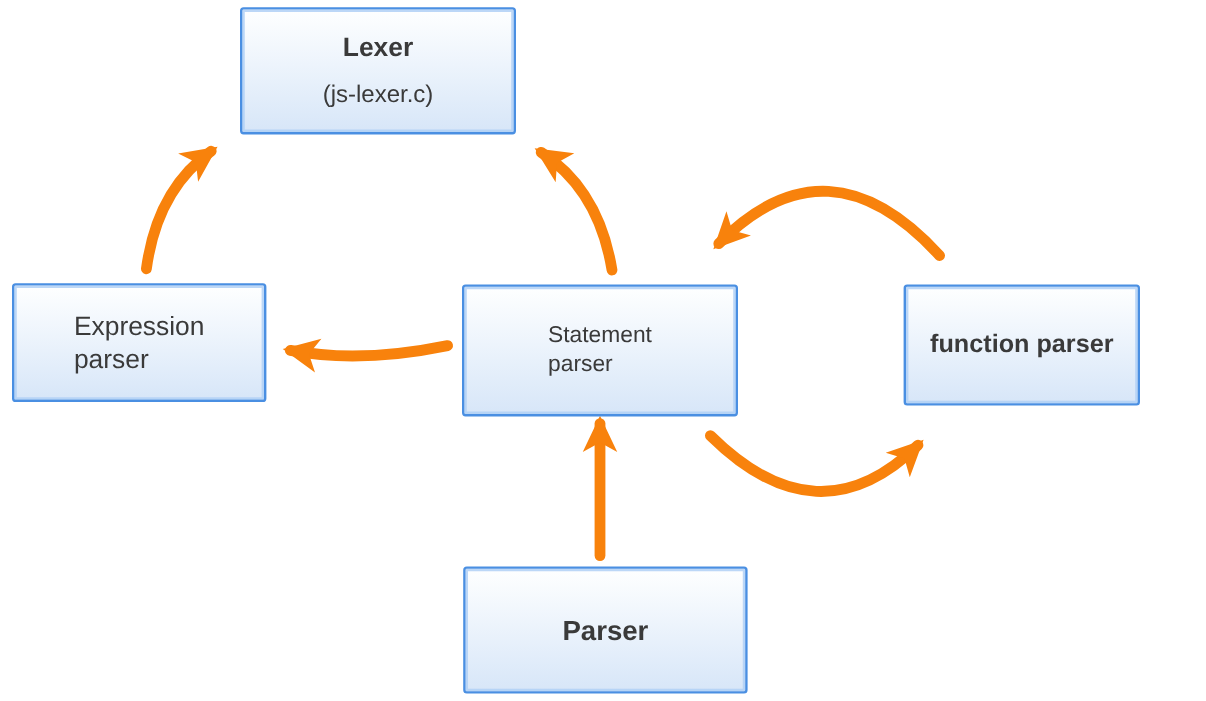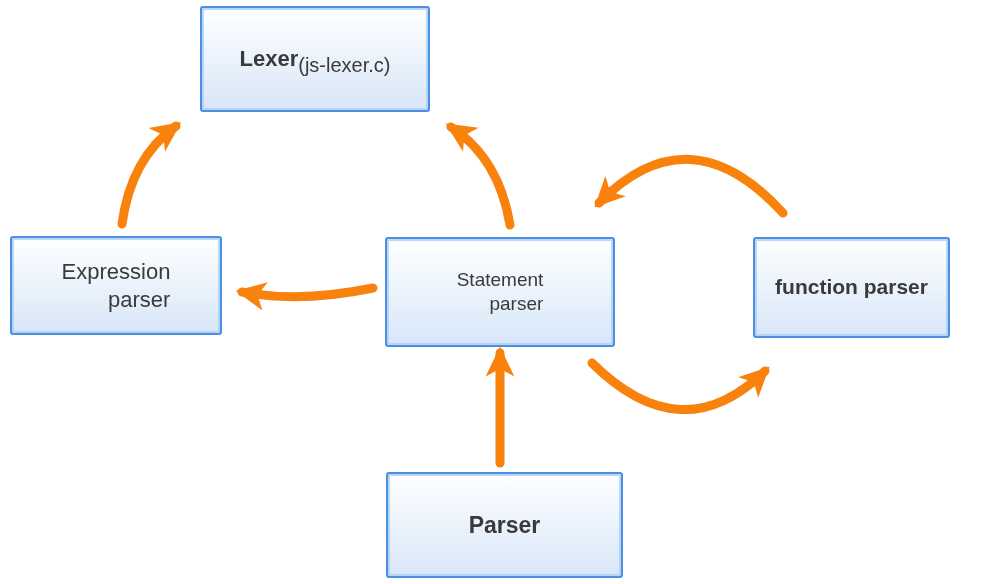--- a/index.html
+++ b/index.html
@@ -35,23 +35,24 @@
     position: absolute;
     box-sizing: border-box;
     background: linear-gradient(to bottom,
       var(--fill-top, #FEFFFF) 0%,
       #EDF4FC 45%,
       var(--fill-bottom, #D7E6F8) 100%);
     border: 2px solid var(--border, #4A8FE2);
     border-radius: 3px;
     box-shadow: inset 0 0 0 2px rgba(176, 208, 246, 0.85);
     display: flex;
+    flex-direction: column;
     align-items: center;
     justify-content: center;
-    text-align: right;
+    text-align: left;
     color: var(--text, #3A3A3A);
   }
   .node-title {
     white-space: pre-line;
     line-height: 1.25;
   }
   .node-sub {
     line-height: 1.3;
     margin-top: 1px;
   }

